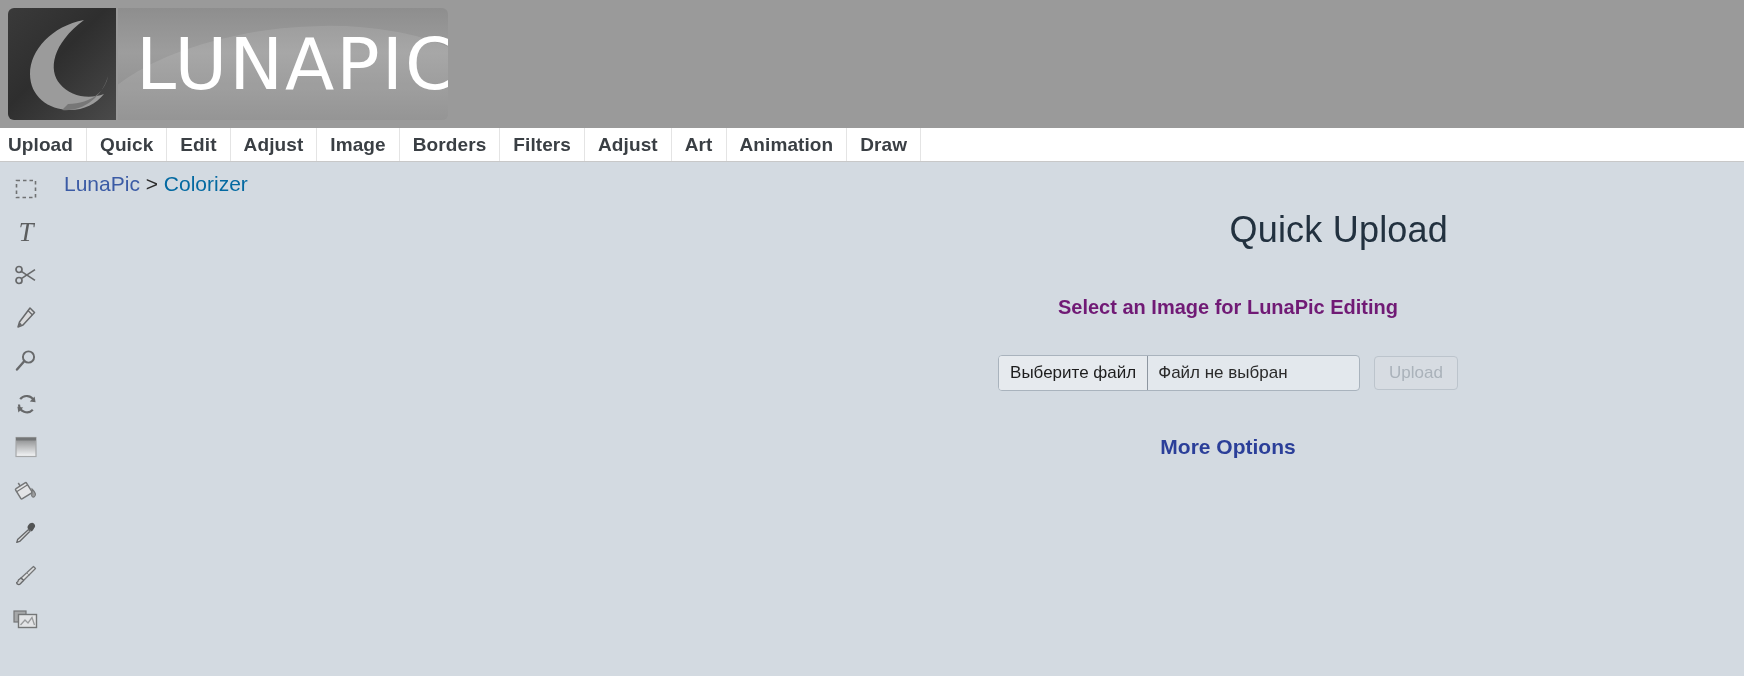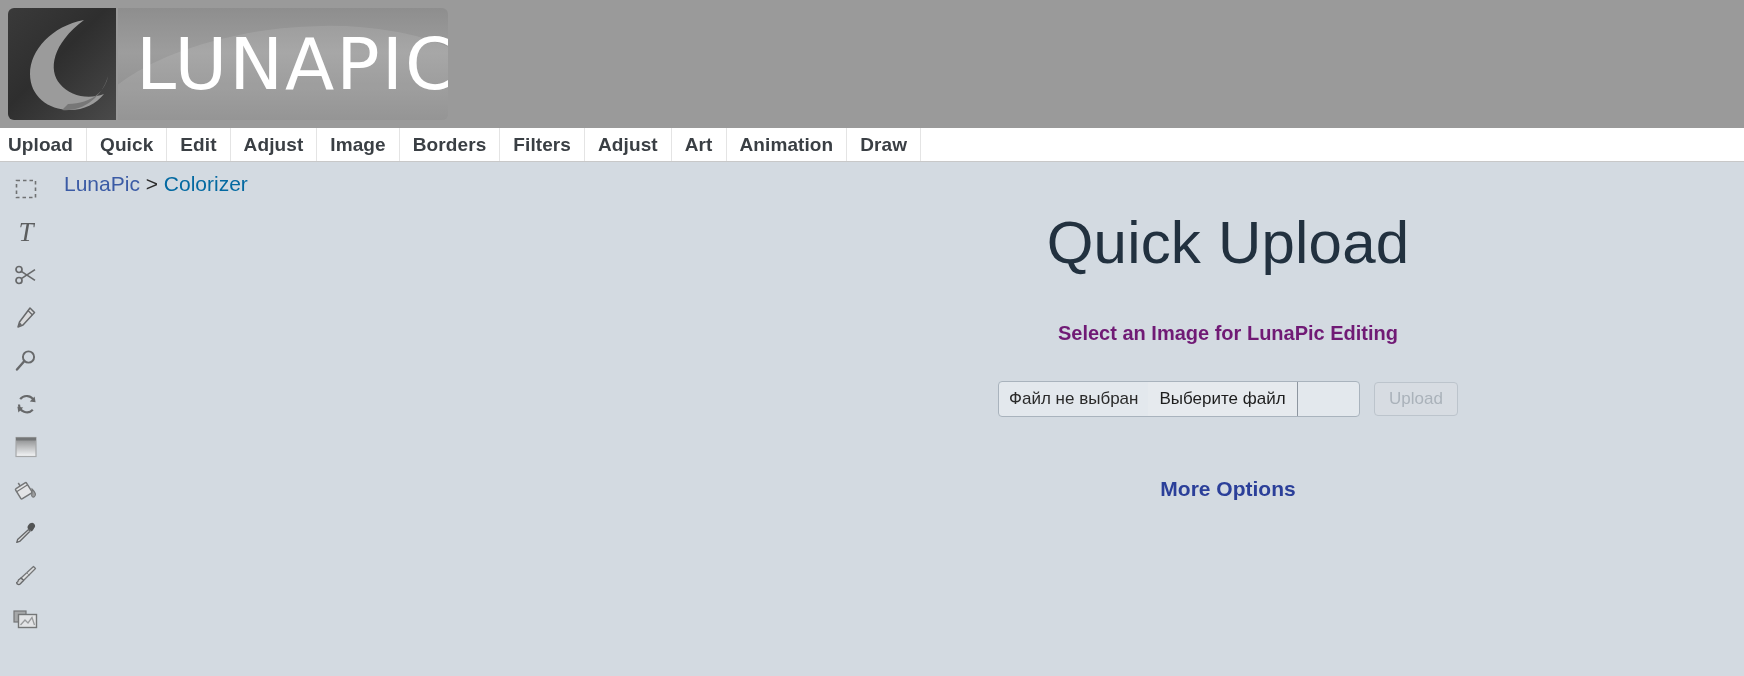--- a/index.html
+++ b/index.html
@@ -147,26 +147,27 @@
     flex-direction: column;
     align-items: center;
     padding-top: 48px;
   }
   #quick-upload-inner {
     width: 440px;
     margin-left: 660px;
     text-align: center;
   }
   #qu-title {
-    font-size: 60px;
+    font-size: 36px;
     color: #22313f;
     font-weight: 400;
     letter-spacing: .2px;
     margin: 0;
     line-height: 1.1;
+    text-align: right;
   }
   #qu-subtitle {
     margin: 46px 0 0 0;
     font-size: 20px;
     font-weight: 700;
     color: #701a75;
   }
   #qu-form-row {
     margin-top: 36px;
     display: flex;
@@ -209,21 +210,21 @@
     font-size: 17px;
     color: #aab2ba;
     background: #d7dce2;
     border: 1px solid #bcc4cc;
     border-radius: 4px;
     font-family: "Liberation Sans", sans-serif;
     cursor: not-allowed;
   }
   #more-options-link {
     display: inline-block;
-    margin-top: 60px;
+    margin-top: 44px;
     font-size: 21px;
     font-weight: 700;
     color: #2b3f99;
     text-decoration: none;
     cursor: pointer;
   }
 </style>
 </head>
 <body>
 
@@ -361,22 +362,22 @@
 
   <div id="quick-upload">
     <div id="quick-upload-inner">
 
       <h1 id="qu-title">Quick Upload</h1>
 
       <div id="qu-subtitle">Select an Image for LunaPic Editing</div>
 
       <div id="qu-form-row">
         <div id="file-input-shell">
+          <div id="file-choose-button">Выберите файл</div>
           <div id="file-name-text">Файл не выбран</div>
-          <div id="file-choose-button">Выберите файл</div>
         </div>
         <button id="upload-button" disabled="">Upload</button>
       </div>
 
       <a id="more-options-link">More Options</a>
     </div>
   </div>
 
 </div>
 

